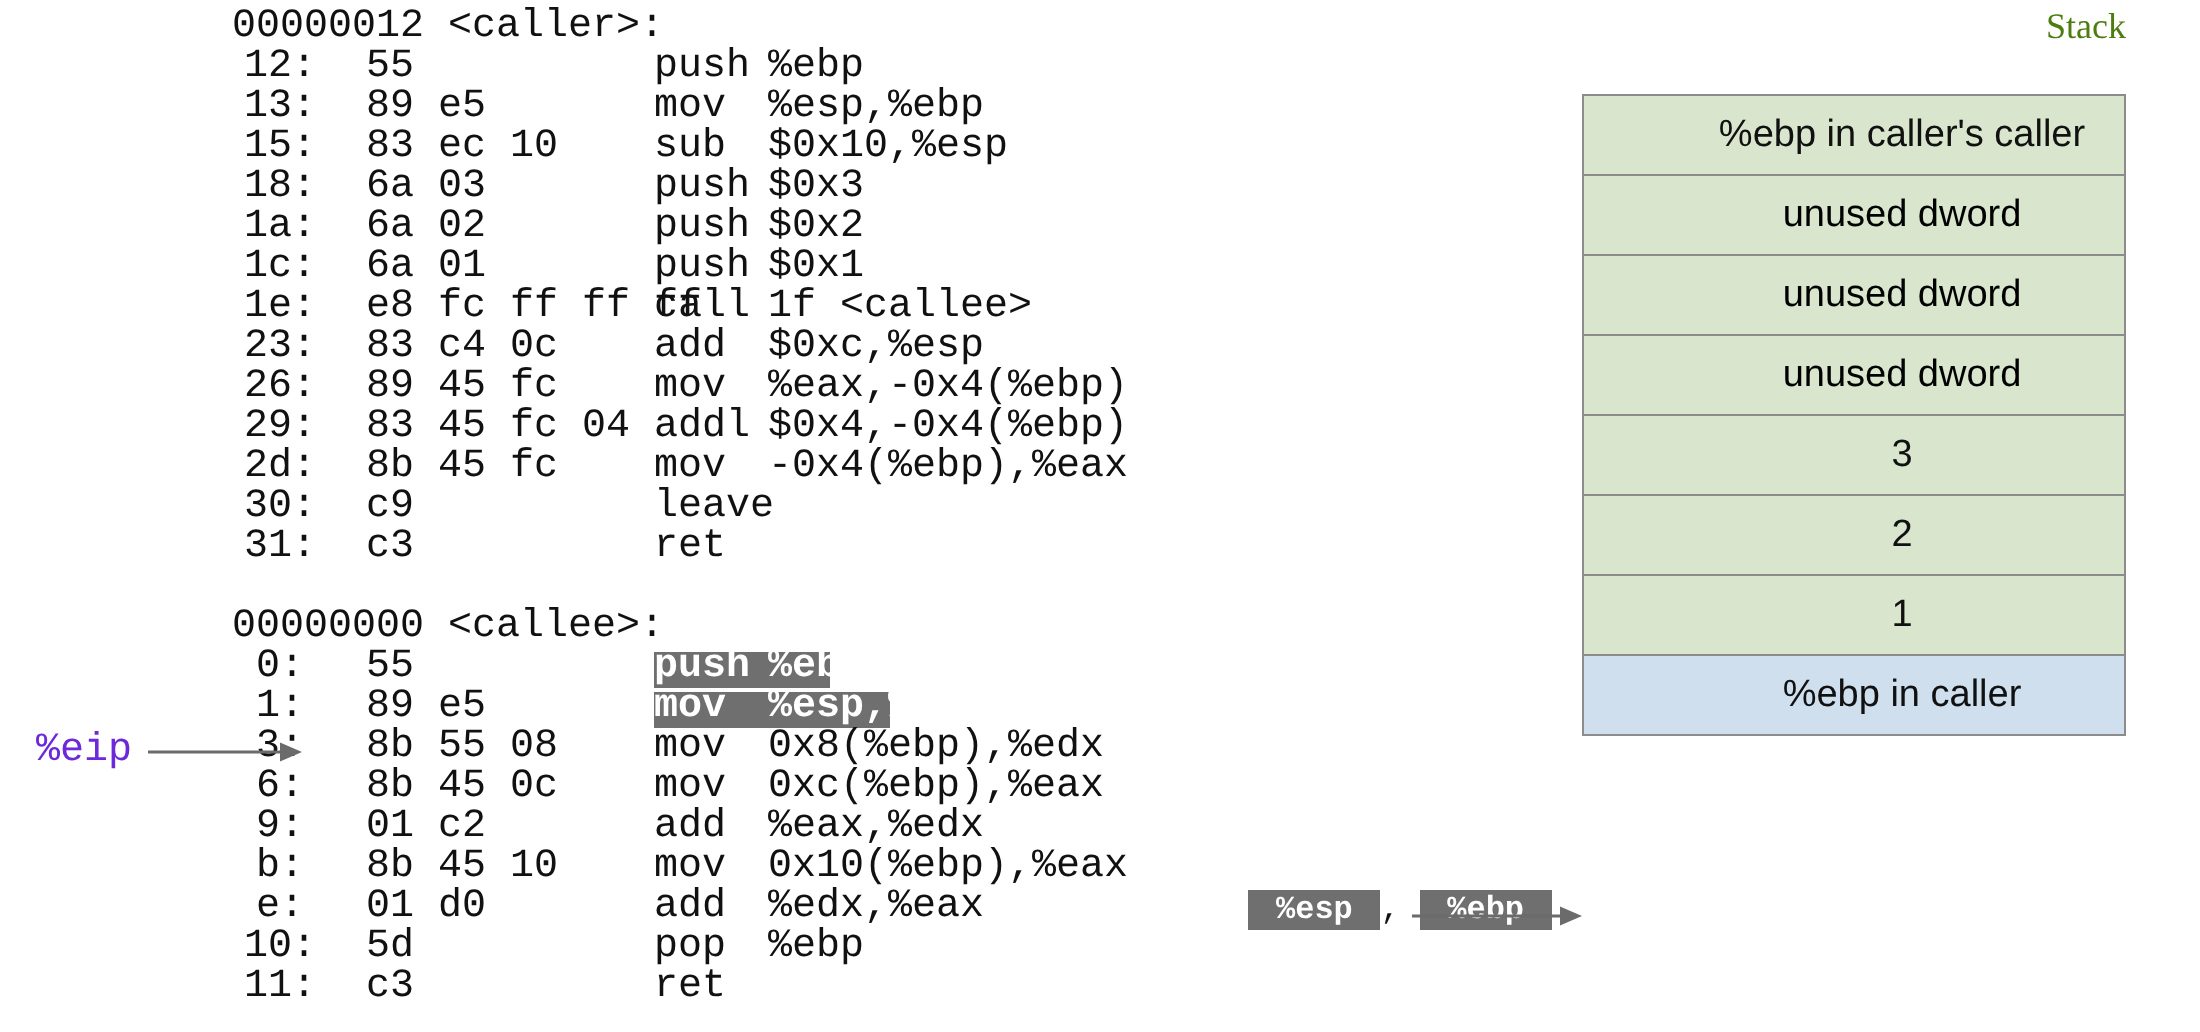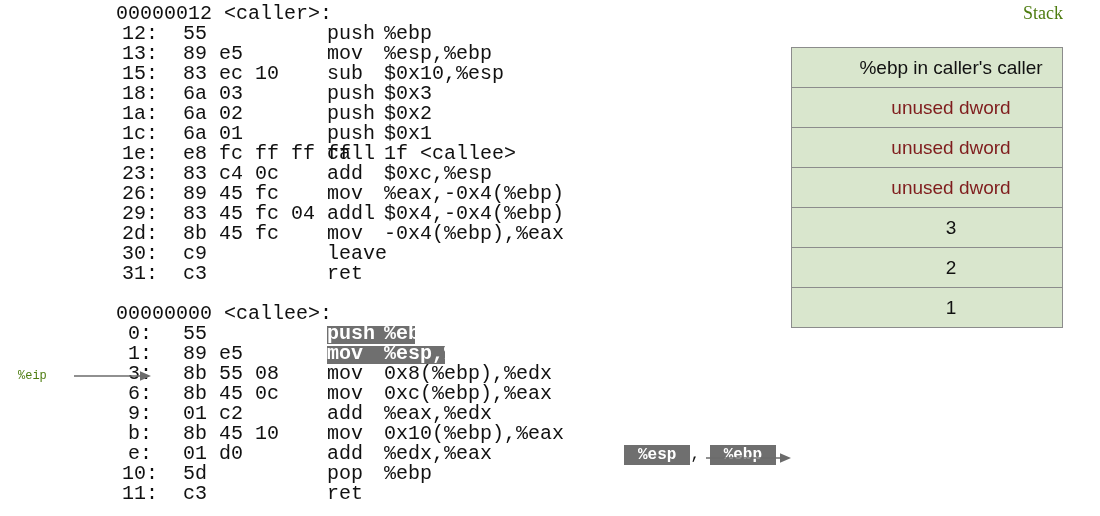--- a/index.html
+++ b/index.html
@@ -74,23 +74,23 @@
     position: absolute;
     left: 18px;
     top: 366px;
     height: 22px;
   }
   #eip-label {
     position: absolute;
     left: 0;
     top: 0;
     font-family: "Liberation Mono", monospace;
-    font-size: 12px;
+    font-size: 20px;
     line-height: 20px;
-    color: #4d7c0f;
+    color: #6d28d9;
   }
   .arrow-svg { position: absolute; }
 
   
   #stack-title {
     position: absolute;
     left: 791px;
     top: 3px;
     width: 272px;
     text-align: right;
@@ -112,21 +112,21 @@
     line-height: 40px;
     text-align: center;
     font-size: 19px;
     border-bottom: 1px solid #8c8c8c;
     box-sizing: border-box;
     color: #111111;
     padding-left: 48px;
   }
   .stack-cell.green { background: #d9e6cd; }
   .stack-cell.blue  { background: #cfdfee; }
-  .stack-cell.muted { color: #7f1d1d; }
+  .stack-cell.muted { color: #000000; }
 
   
   #espebp-group {
     position: absolute;
     left: 624px;
     top: 444px;
     height: 26px;
     font-family: "Liberation Mono", monospace;
     font-size: 16px;
     line-height: 20px;
@@ -160,20 +160,21 @@
 
 <div id="stack-title">Stack</div>
 <div id="stack-table">
     <div class="stack-cell green">%ebp in caller's caller</div>
     <div class="stack-cell green muted">unused dword</div>
     <div class="stack-cell green muted">unused dword</div>
     <div class="stack-cell green muted">unused dword</div>
     <div class="stack-cell green">3</div>
     <div class="stack-cell green">2</div>
     <div class="stack-cell green">1</div>
+    <div class="stack-cell blue">%ebp in caller</div>
   </div>
 
 <div id="espebp-group">
   <div id="espebp-labels"><span class="reg-chip">%esp</span><span>,</span> <span class="reg-chip">%ebp</span></div>
   <svg class="arrow-svg" width="86" height="20" style="left:82px; top:4px;" viewBox="0 0 86 20">
     <line x1="0" y1="10" x2="74" y2="10" stroke="#6b6b6b" stroke-width="1.6"></line>
     <polygon points="74,5.2 85,10 74,14.8" fill="#6b6b6b"></polygon>
   </svg>
 </div>
 

